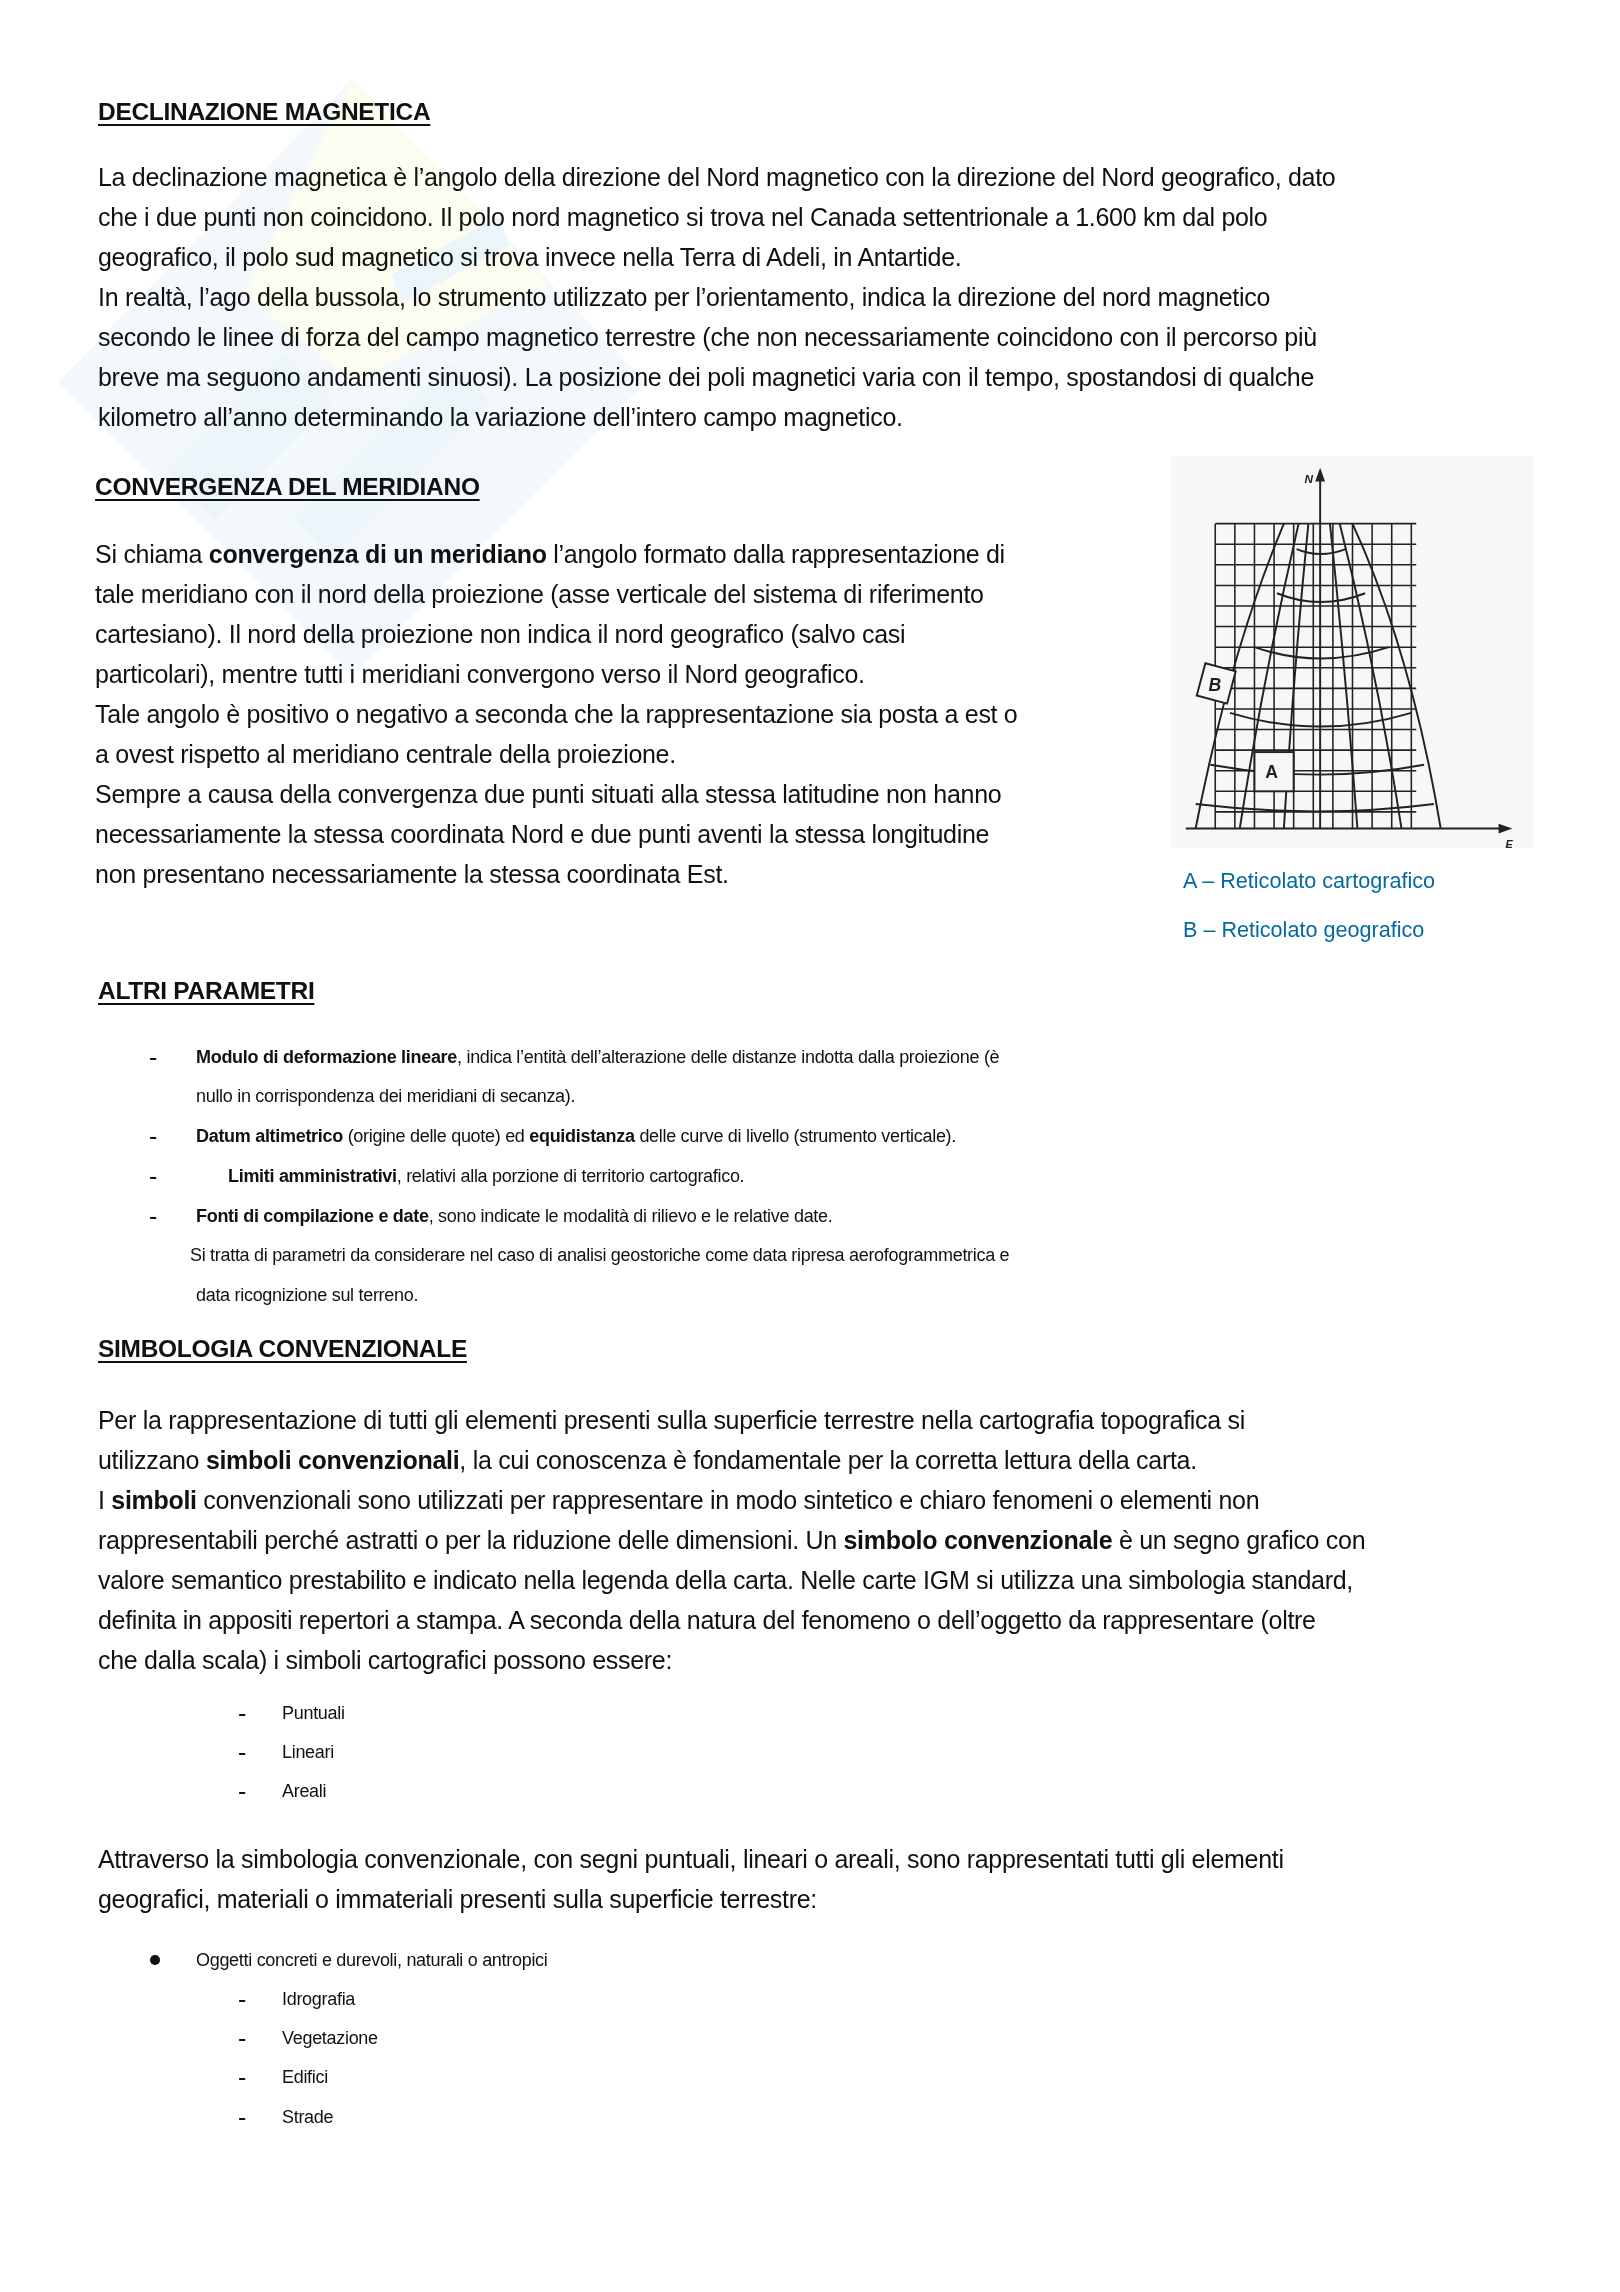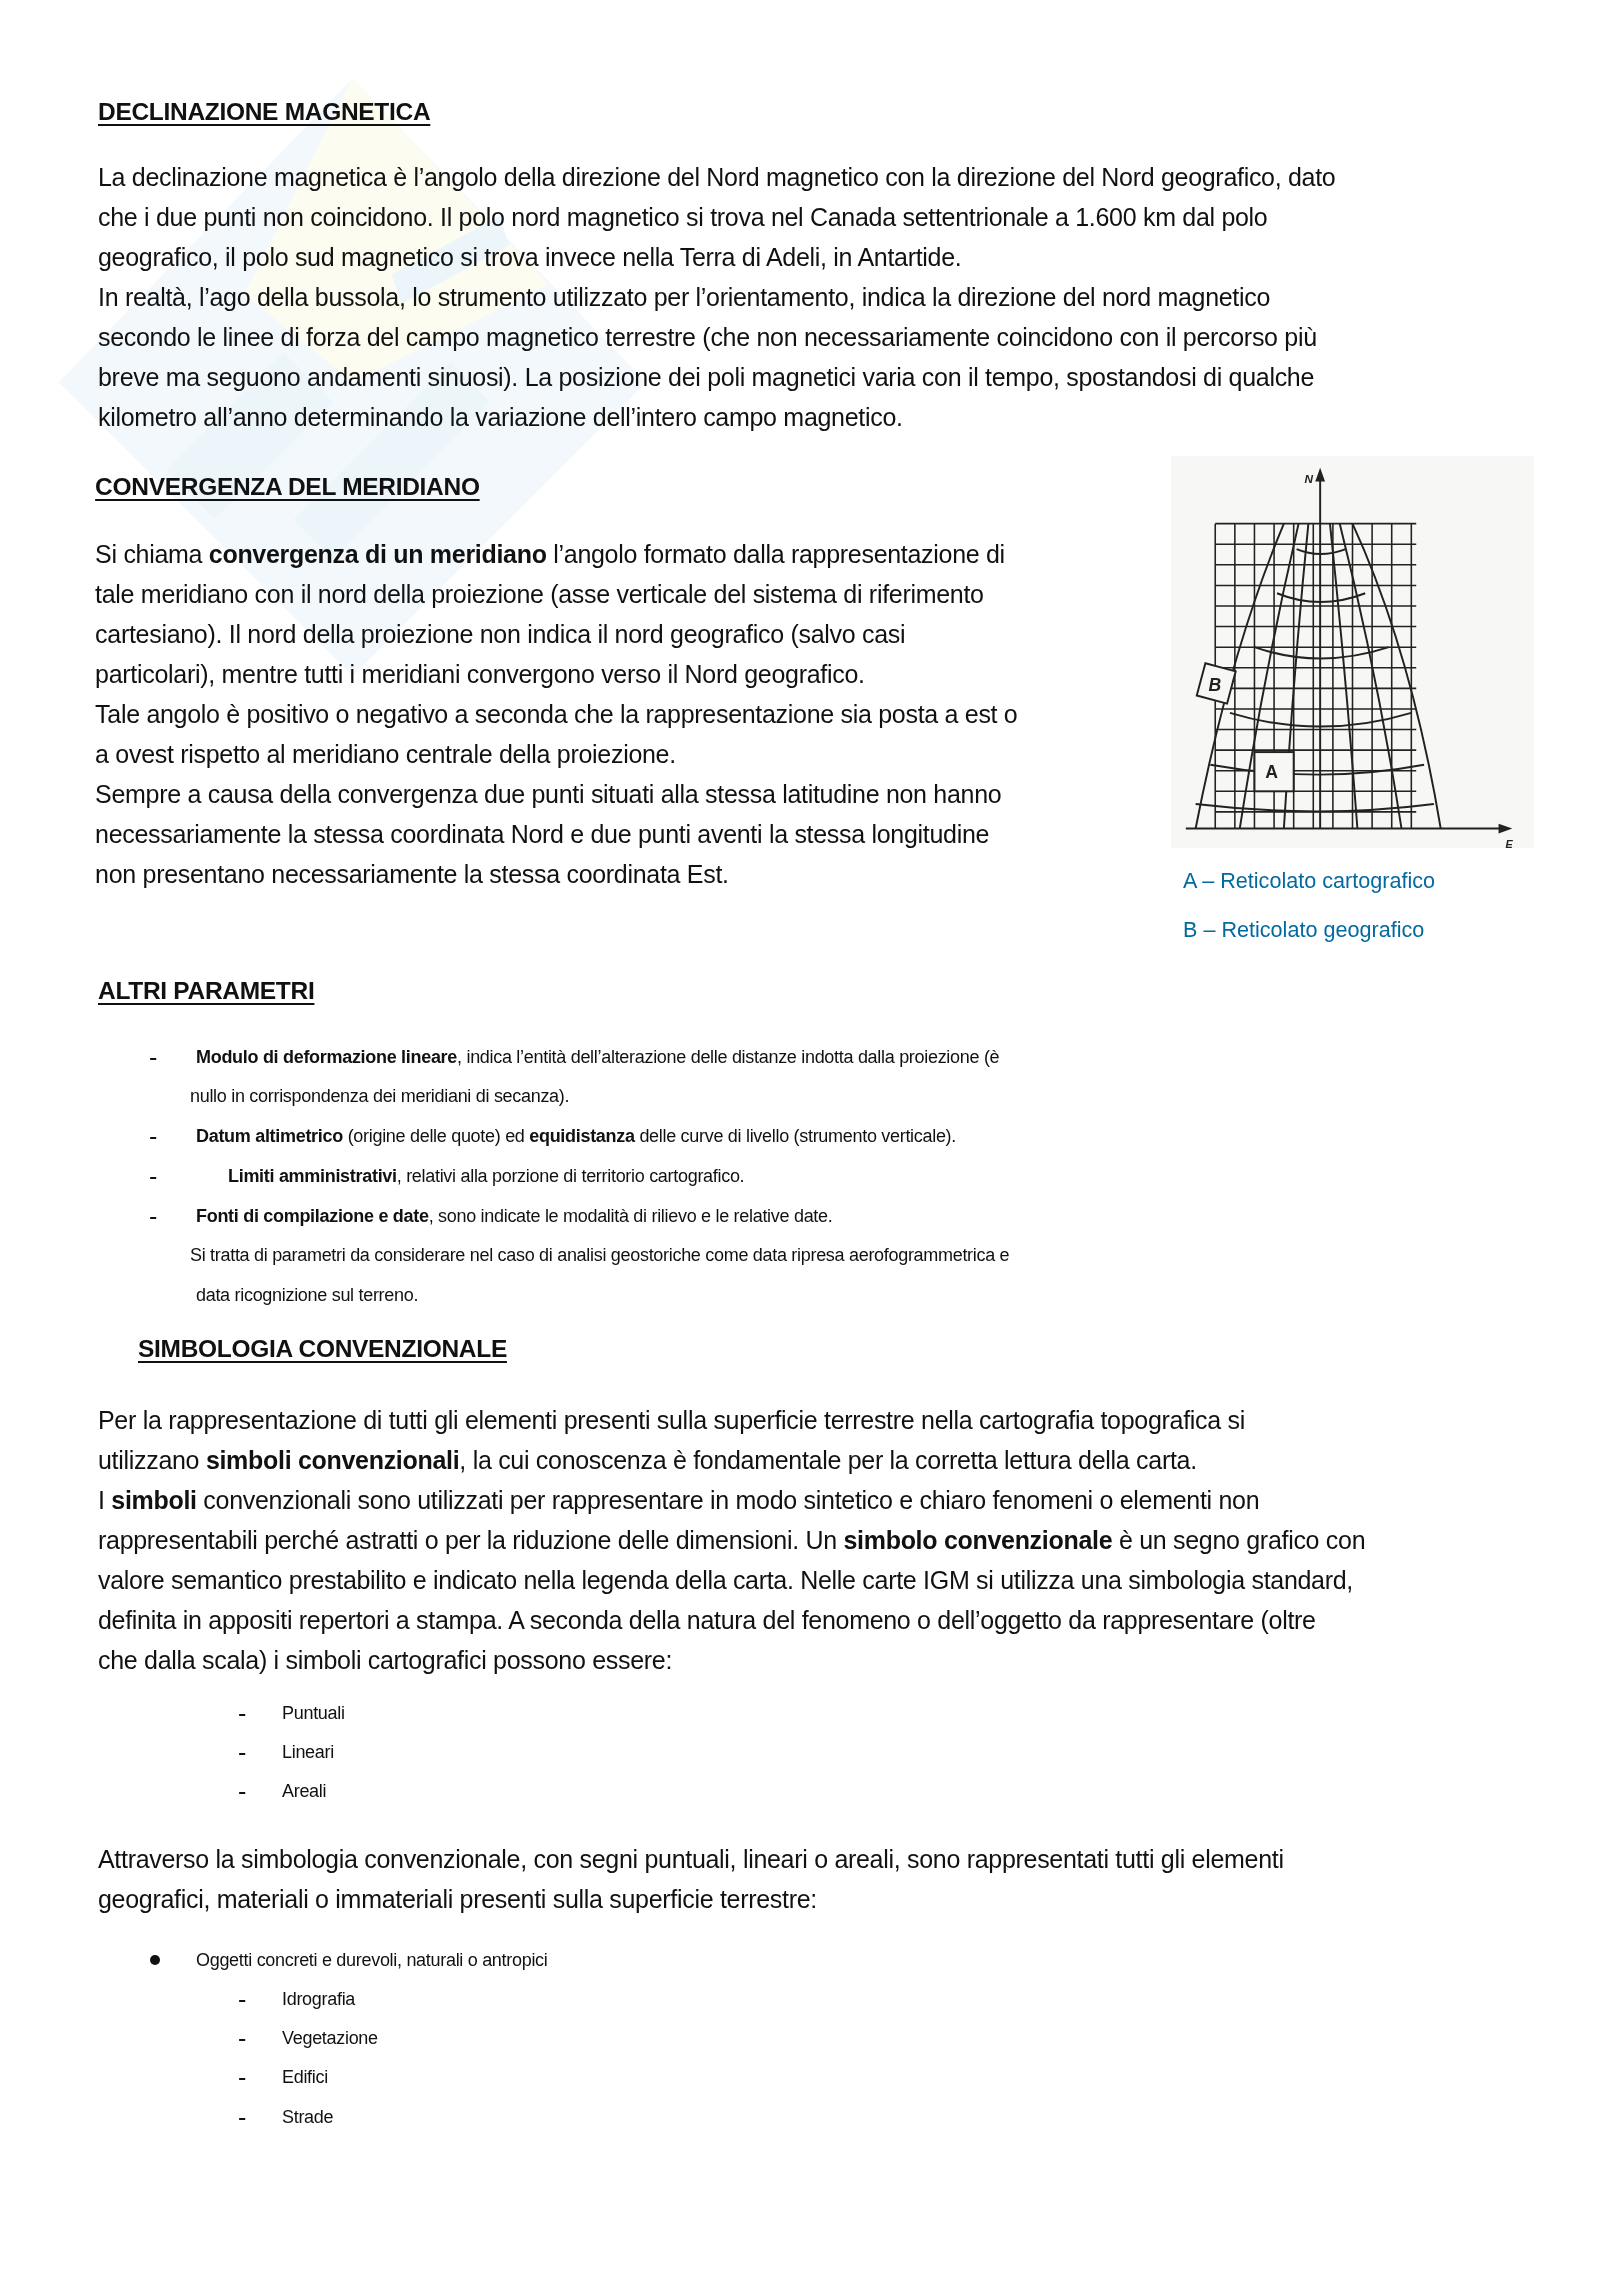--- a/index.html
+++ b/index.html
@@ -52,34 +52,34 @@
     <span class="line">a ovest rispetto al meridiano centrale della proiezione.</span>
     <span class="line">Sempre a causa della convergenza due punti situati alla stessa latitudine non hanno</span>
     <span class="line">necessariamente la stessa coordinata Nord e due punti aventi la stessa longitudine</span>
     <span class="line">non presentano necessariamente la stessa coordinata Est.</span>
   </div>
 
   <div class="h" style="top:977px;">ALTRI PARAMETRI</div>
 
   <span class="dash" style="left:51px; top:1037px;">-</span>
   <div class="li" style="left:98px; top:1037px;"><b>Modulo di deformazione lineare</b><span>, indica l’entità dell’alterazione delle distanze indotta dalla proiezione (è</span></div>
-  <div class="li" style="left:92px; top:1076px;">nullo in corrispondenza dei meridiani di secanza).</div>
+  <div class="li" style="left:98px; top:1076px;">nullo in corrispondenza dei meridiani di secanza).</div>
 
   <span class="dash" style="left:51px; top:1116px;">-</span>
   <div class="li" style="left:98px; top:1116px;"><b>Datum altimetrico</b><span> (origine delle quote) ed </span><b>equidistanza</b><span> delle curve di livello (strumento verticale).</span></div>
 
   <span class="dash" style="left:51px; top:1156px;">-</span>
   <div class="li" style="left:98px; top:1156px;margin-left:32px;"><b>Limiti amministrativi</b><span>, relativi alla porzione di territorio cartografico.</span></div>
 
   <span class="dash" style="left:51px; top:1196px;">-</span>
   <div class="li" style="left:98px; top:1196px;"><b>Fonti di compilazione e date</b><span>, sono indicate le modalità di rilievo e le relative date.</span></div>
   <div class="li" style="left:92px; top:1235px;text-align:center;">Si tratta di parametri da considerare nel caso di analisi geostoriche come data ripresa aerofogrammetrica e</div>
   <div class="li" style="left:98px; top:1275px;">data ricognizione sul terreno.</div>
 
-  <div class="h" style="top:1335px;margin-left:40px;">SIMBOLOGIA CONVENZIONALE</div>
+  <div class="h" style="top:1335px;">SIMBOLOGIA CONVENZIONALE</div>
   <div class="p" style="top:1400px;">
     <span class="line">Per la rappresentazione di tutti gli elementi presenti sulla superficie terrestre nella cartografia topografica si</span>
     <span class="line"><span>utilizzano </span><b>simboli convenzionali</b><span>, la cui conoscenza è fondamentale per la corretta lettura della carta.</span></span>
     <span class="line"><span>I </span><b>simboli</b><span> convenzionali sono utilizzati per rappresentare in modo sintetico e chiaro fenomeni o elementi non</span></span>
     <span class="line"><span>rappresentabili perché astratti o per la riduzione delle dimensioni. Un </span><b>simbolo convenzionale</b><span> è un segno grafico con</span></span>
     <span class="line">valore semantico prestabilito e indicato nella legenda della carta. Nelle carte IGM si utilizza una simbologia standard,</span>
     <span class="line">definita in appositi repertori a stampa. A seconda della natura del fenomeno o dell’oggetto da rappresentare (oltre</span>
     <span class="line">che dalla scala) i simboli cartografici possono essere:</span>
   </div>
 

